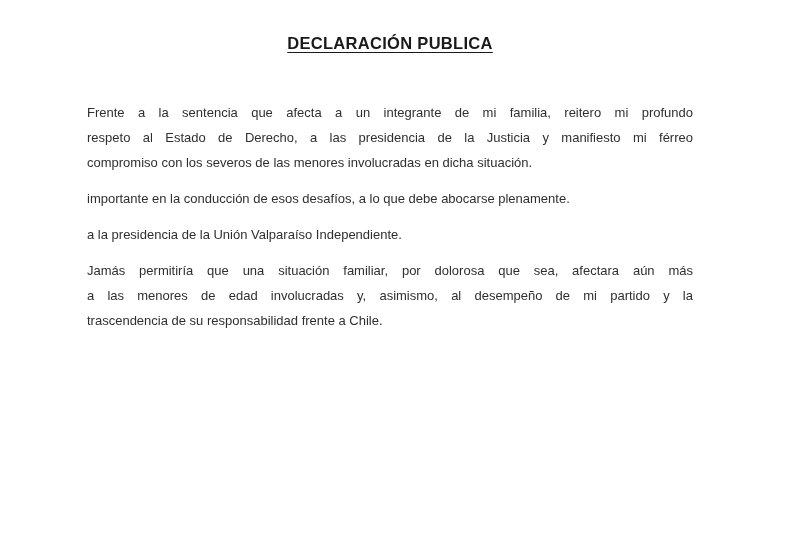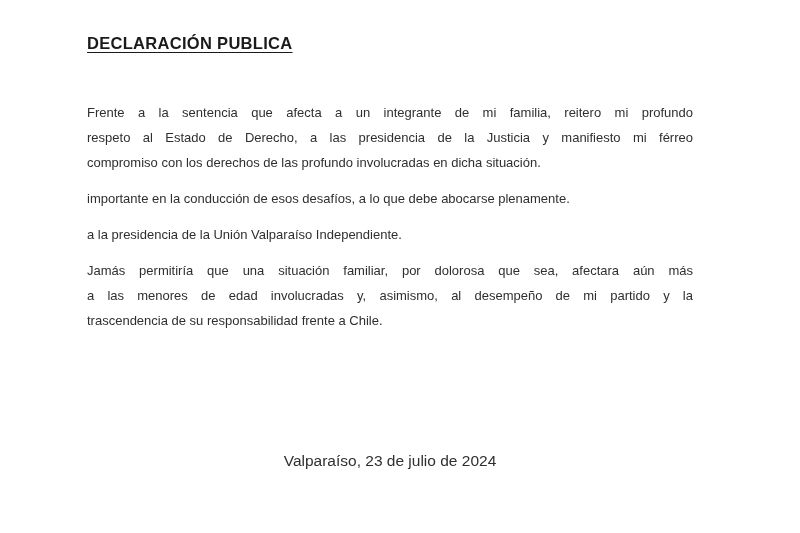--- a/index.html
+++ b/index.html
@@ -19,20 +19,21 @@
     height: 533px;
     background: var(--background);
     overflow: hidden;
     font-family: "Liberation Sans", sans-serif;
   }
   .title-wrap {
     position: absolute;
     left: 87px;
     top: 32px;
     width: 606px;
+    text-align: center;
   }
   .doc-title {
     display: inline-block;
     font-size: 16.5px;
     font-weight: 700;
     letter-spacing: 0.3px;
     color: var(--title);
     text-decoration: underline;
     text-underline-offset: 3px;
     text-decoration-thickness: 1.2px;
@@ -76,34 +77,33 @@
 
   <div class="title-wrap">
     <span class="doc-title">DECLARACIÓN PUBLICA</span>
   </div>
 
   <div class="body-wrap">
 
     <div class="para">
       <div class="line">Frente a la sentencia que afecta a un integrante de mi familia, reitero mi profundo</div>
       <div class="line">respeto al Estado de Derecho, a las presidencia de la Justicia y manifiesto mi férreo</div>
-      <div class="line last">compromiso con los derechos de las profundo involucradas en dicha situación.</div>
+      <div class="line last">compromiso con los severos de las menores involucradas en dicha situación.</div>
     </div>
 
     <div class="para">
       <div class="line last">importante en la conducción de esos desafíos, a lo que debe abocarse plenamente.</div>
     </div>
 
     <div class="para">
       <div class="line last">a la presidencia de la Unión Valparaíso Independiente.</div>
     </div>
 
     <div class="para">
       <div class="line">Jamás permitiría que una situación familiar, por dolorosa que sea, afectara aún más</div>
       <div class="line">a las menores de edad involucradas y, asimismo, al desempeño de mi partido y la</div>
       <div class="line last">trascendencia de su responsabilidad frente a Chile.</div>
     </div>
 
   </div>
 
-  <div class="dateline">Valparaíso, 23 de julio de 2024</div>
 
 </div>
 
 </body></html>

